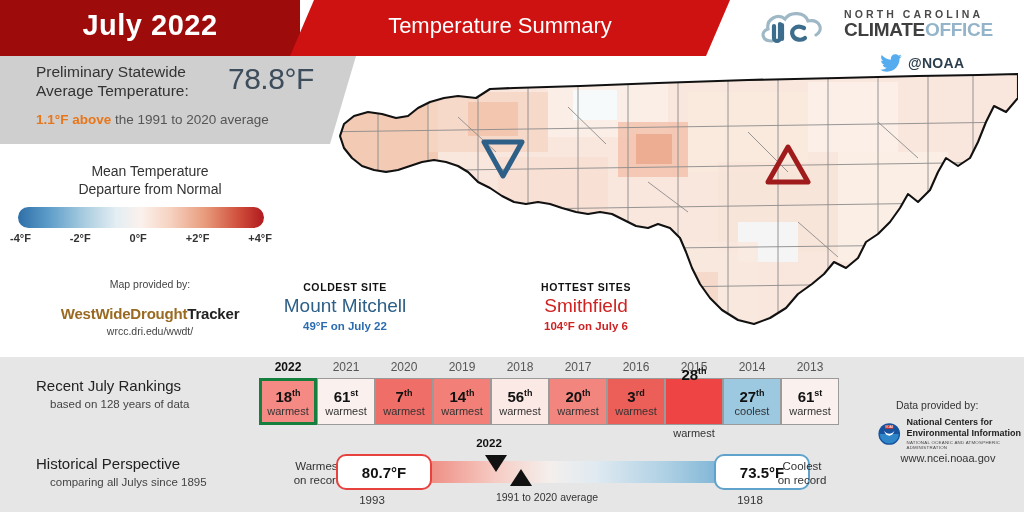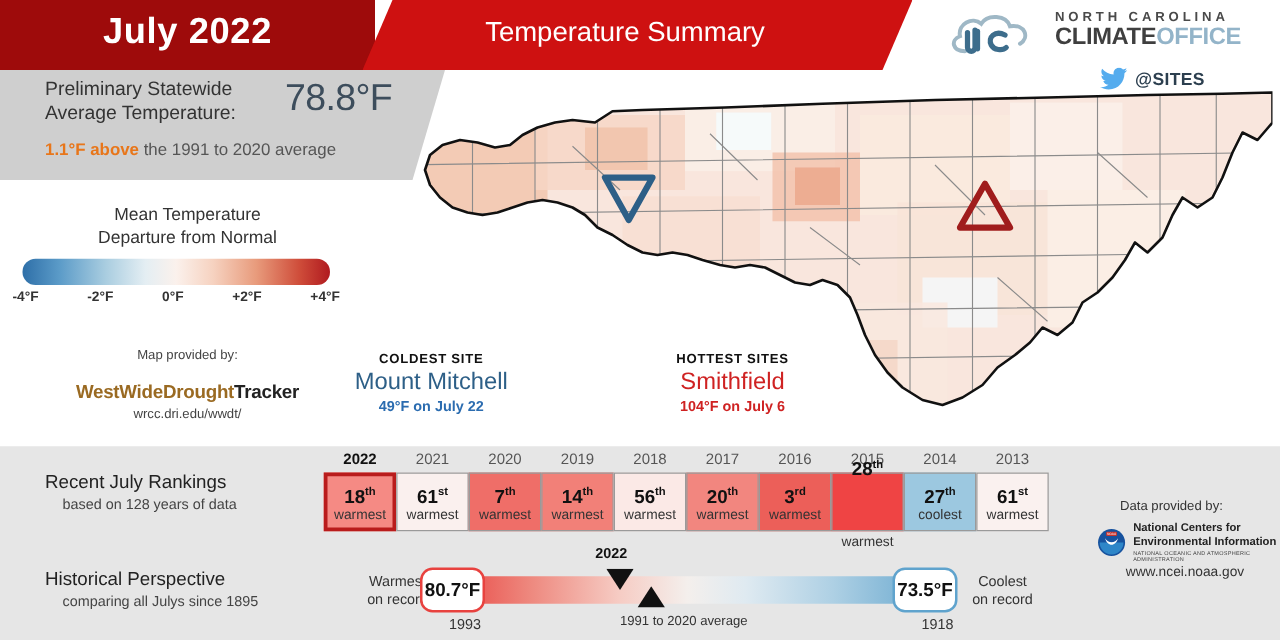--- a/index.html
+++ b/index.html
@@ -89,30 +89,30 @@
   .panel{position:absolute;left:0;top:357px;width:1024px;height:155px;background:#e6e6e6;}
   .p-title{position:absolute;font-size:15px;color:#222;}
   .p-sub{position:absolute;font-size:11.5px;color:#444;padding-left:14px;}
 
   .rank-wrap{position:absolute;left:259px;top:378px;display:flex;}
   .rank-year{position:absolute;top:360px;width:58px;text-align:center;
     font-size:12px;color:#555;}
   .rank-year.cur{color:#111;font-weight:bold;}
   .rank-box{width:58px;height:47px;box-sizing:border-box;border:1px solid #9a9a9a;
     display:flex;flex-direction:column;align-items:center;justify-content:center;}
-  .rank-box.cur{border:3px solid #b91c1c;}
+  .rank-box.cur{border:3px solid #15803d;}
   .rank-n{font-size:15px;font-weight:bold;color:#111;line-height:16px;}
   .rank-n sup{font-size:9px;}
   .rank-w{font-size:11px;color:#333;line-height:13px;}
 
   
   .hist-bar{position:absolute;left:356px;top:461px;width:388px;height:22px;
     background:linear-gradient(90deg,#e8423f 0%,#ee8a80 18%,#f6ccc4 36%,
       #f4efec 50%,#dfeaf1 62%,#aed0e4 80%,#6aa9cf 100%);}
-  .pill{position:absolute;top:454px;width:52px;height:36px;box-sizing:border-box;
+  .pill{position:absolute;top:454px;width:96px;height:36px;box-sizing:border-box;
     background:#fff;border-radius:10px;display:flex;align-items:center;
     justify-content:center;font-size:15px;font-weight:bold;color:#111;}
   .pill.warm{left:336px;border:2.5px solid #e8423f;}
   .pill.cool{left:714px;border:2.5px solid #5fa3cd;}
   .end-lbl{position:absolute;font-size:11.5px;color:#333;line-height:14px;text-align:center;width:92px;}
   .yr-lbl{position:absolute;font-size:11.5px;color:#333;text-align:center;width:72px;}
   .mk-2022{position:absolute;left:485px;top:455px;}
   .mk-avg{position:absolute;left:510px;top:469px;}
   .mk-2022-lbl{position:absolute;left:459px;top:437px;width:60px;text-align:center;
     font-size:11.5px;font-weight:bold;color:#111;}
@@ -153,21 +153,21 @@
     </svg>
     <div class="logo-text">
       <div class="logo-nc">NORTH CAROLINA</div>
       <div class="logo-co"><span class="a">CLIMATE</span><span class="b">OFFICE</span></div>
     </div>
   </div>
   <div class="twitter">
     <svg width="22" height="18" viewBox="0 0 24 20">
       <path d="M24 2.5c-.9.4-1.8.7-2.8.8 1-.6 1.8-1.6 2.1-2.7-.9.6-2 1-3.1 1.2C19.4.9 18.1.3 16.7.3c-2.7 0-4.9 2.2-4.9 4.9 0 .4 0 .8.1 1.1C7.8 6.1 4.1 4.1 1.7 1.1c-.4.7-.7 1.6-.7 2.5 0 1.7.9 3.2 2.2 4.1-.8 0-1.6-.2-2.2-.6 0 2.4 1.7 4.4 3.9 4.8-.4.1-.8.2-1.3.2-.3 0-.6 0-.9-.1.6 2 2.4 3.4 4.6 3.4-1.7 1.3-3.8 2.1-6.1 2.1-.4 0-.8 0-1.2-.1 2.2 1.4 4.8 2.2 7.5 2.2 9.1 0 14-7.5 14-14v-.6c1-.7 1.8-1.6 2.5-2.5z" fill="#55acee"></path>
     </svg>
-    <span class="tw-handle">@SITES</span>
+    <span class="tw-handle">@NOAA</span>
   </div>
 
   <div class="lg-title">
     <span>Mean Temperature</span><br>
     <span>Departure from Normal</span>
   </div>
   <div class="cbar"></div>
   <div class="cticks">
     <span>-4°F</span>
     <span>-2°F</span>

